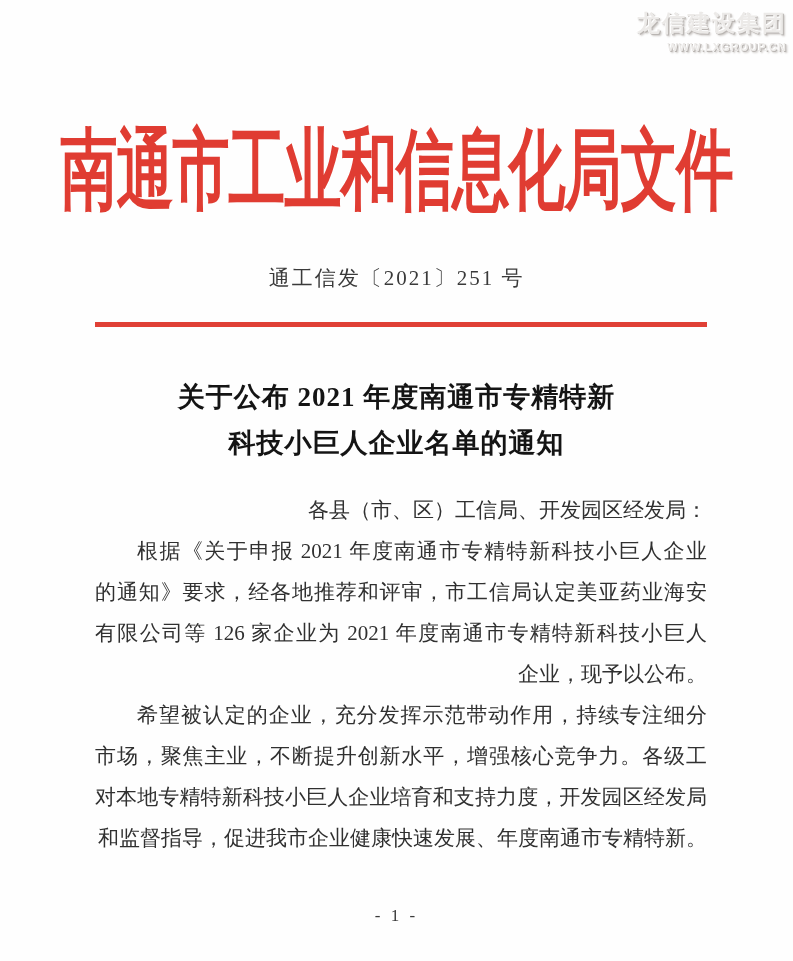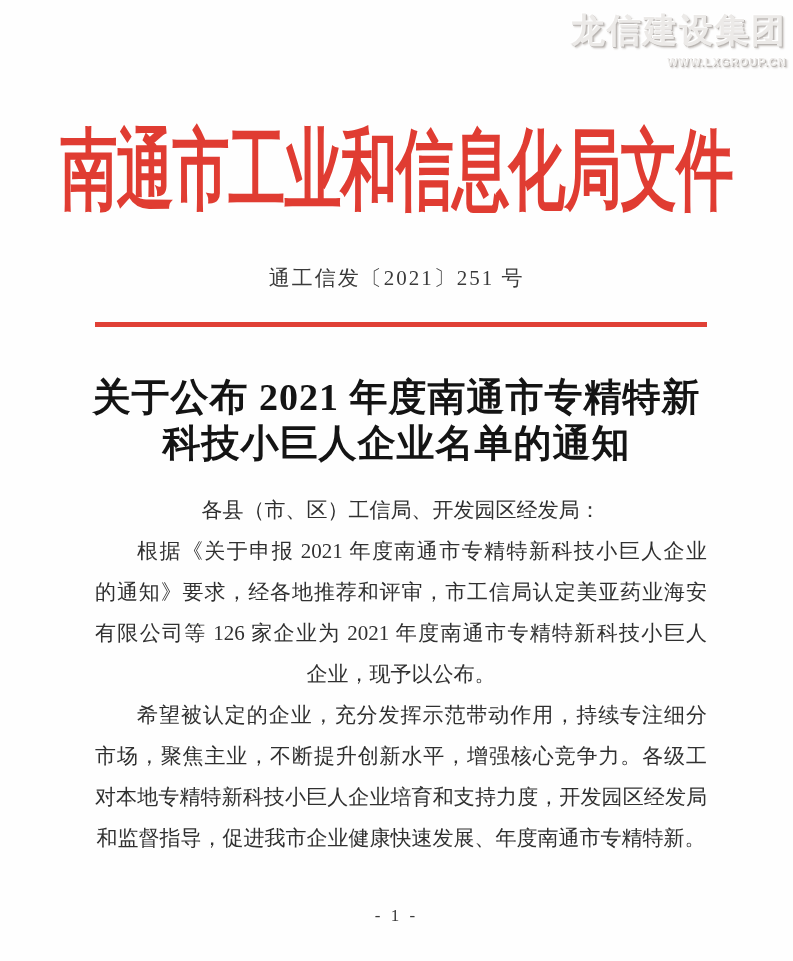--- a/index.html
+++ b/index.html
@@ -21,21 +21,21 @@
   
   .watermark {
     position: absolute;
     top: 8px;
     right: 6px;
     text-align: right;
     user-select: none;
   }
   .wm-company {
     font-family: "Liberation Sans", sans-serif;
-    font-size: 34px;
+    font-size: 23px;
     font-weight: bold;
     letter-spacing: 2px;
     color: #eceae8;
     text-shadow: -1px -1px 0 #ffffff, 1px 1px 0 #b9b5b2, 2px 2px 2px #cac6c3;
   }
   .wm-site {
     margin-top: 2px;
     font-family: "Liberation Sans", sans-serif;
     font-size: 11px;
     font-weight: bold;
@@ -85,39 +85,39 @@
     background: #e04036;
   }
 
   
   .notice-title {
     position: absolute;
     top: 374px;
     left: 0;
     width: 100%;
     text-align: center;
-    font-size: 38px;
+    font-size: 27px;
     font-weight: bold;
     line-height: 46px;
     color: #141414;
     letter-spacing: 1px;
   }
 
   
   .body-text {
     position: absolute;
     top: 490px;
     left: 95px;
     width: 612px;
     font-size: 21px;
     line-height: 41px;
     color: #303030;
   }
   .body-line {
-    text-align: center;
+    text-align: right;
   }
   .body-line.fill {
     text-align: justify;
     text-align-last: justify;
   }
   .body-line.indent {
     padding-left: 42px;
   }
 
   

